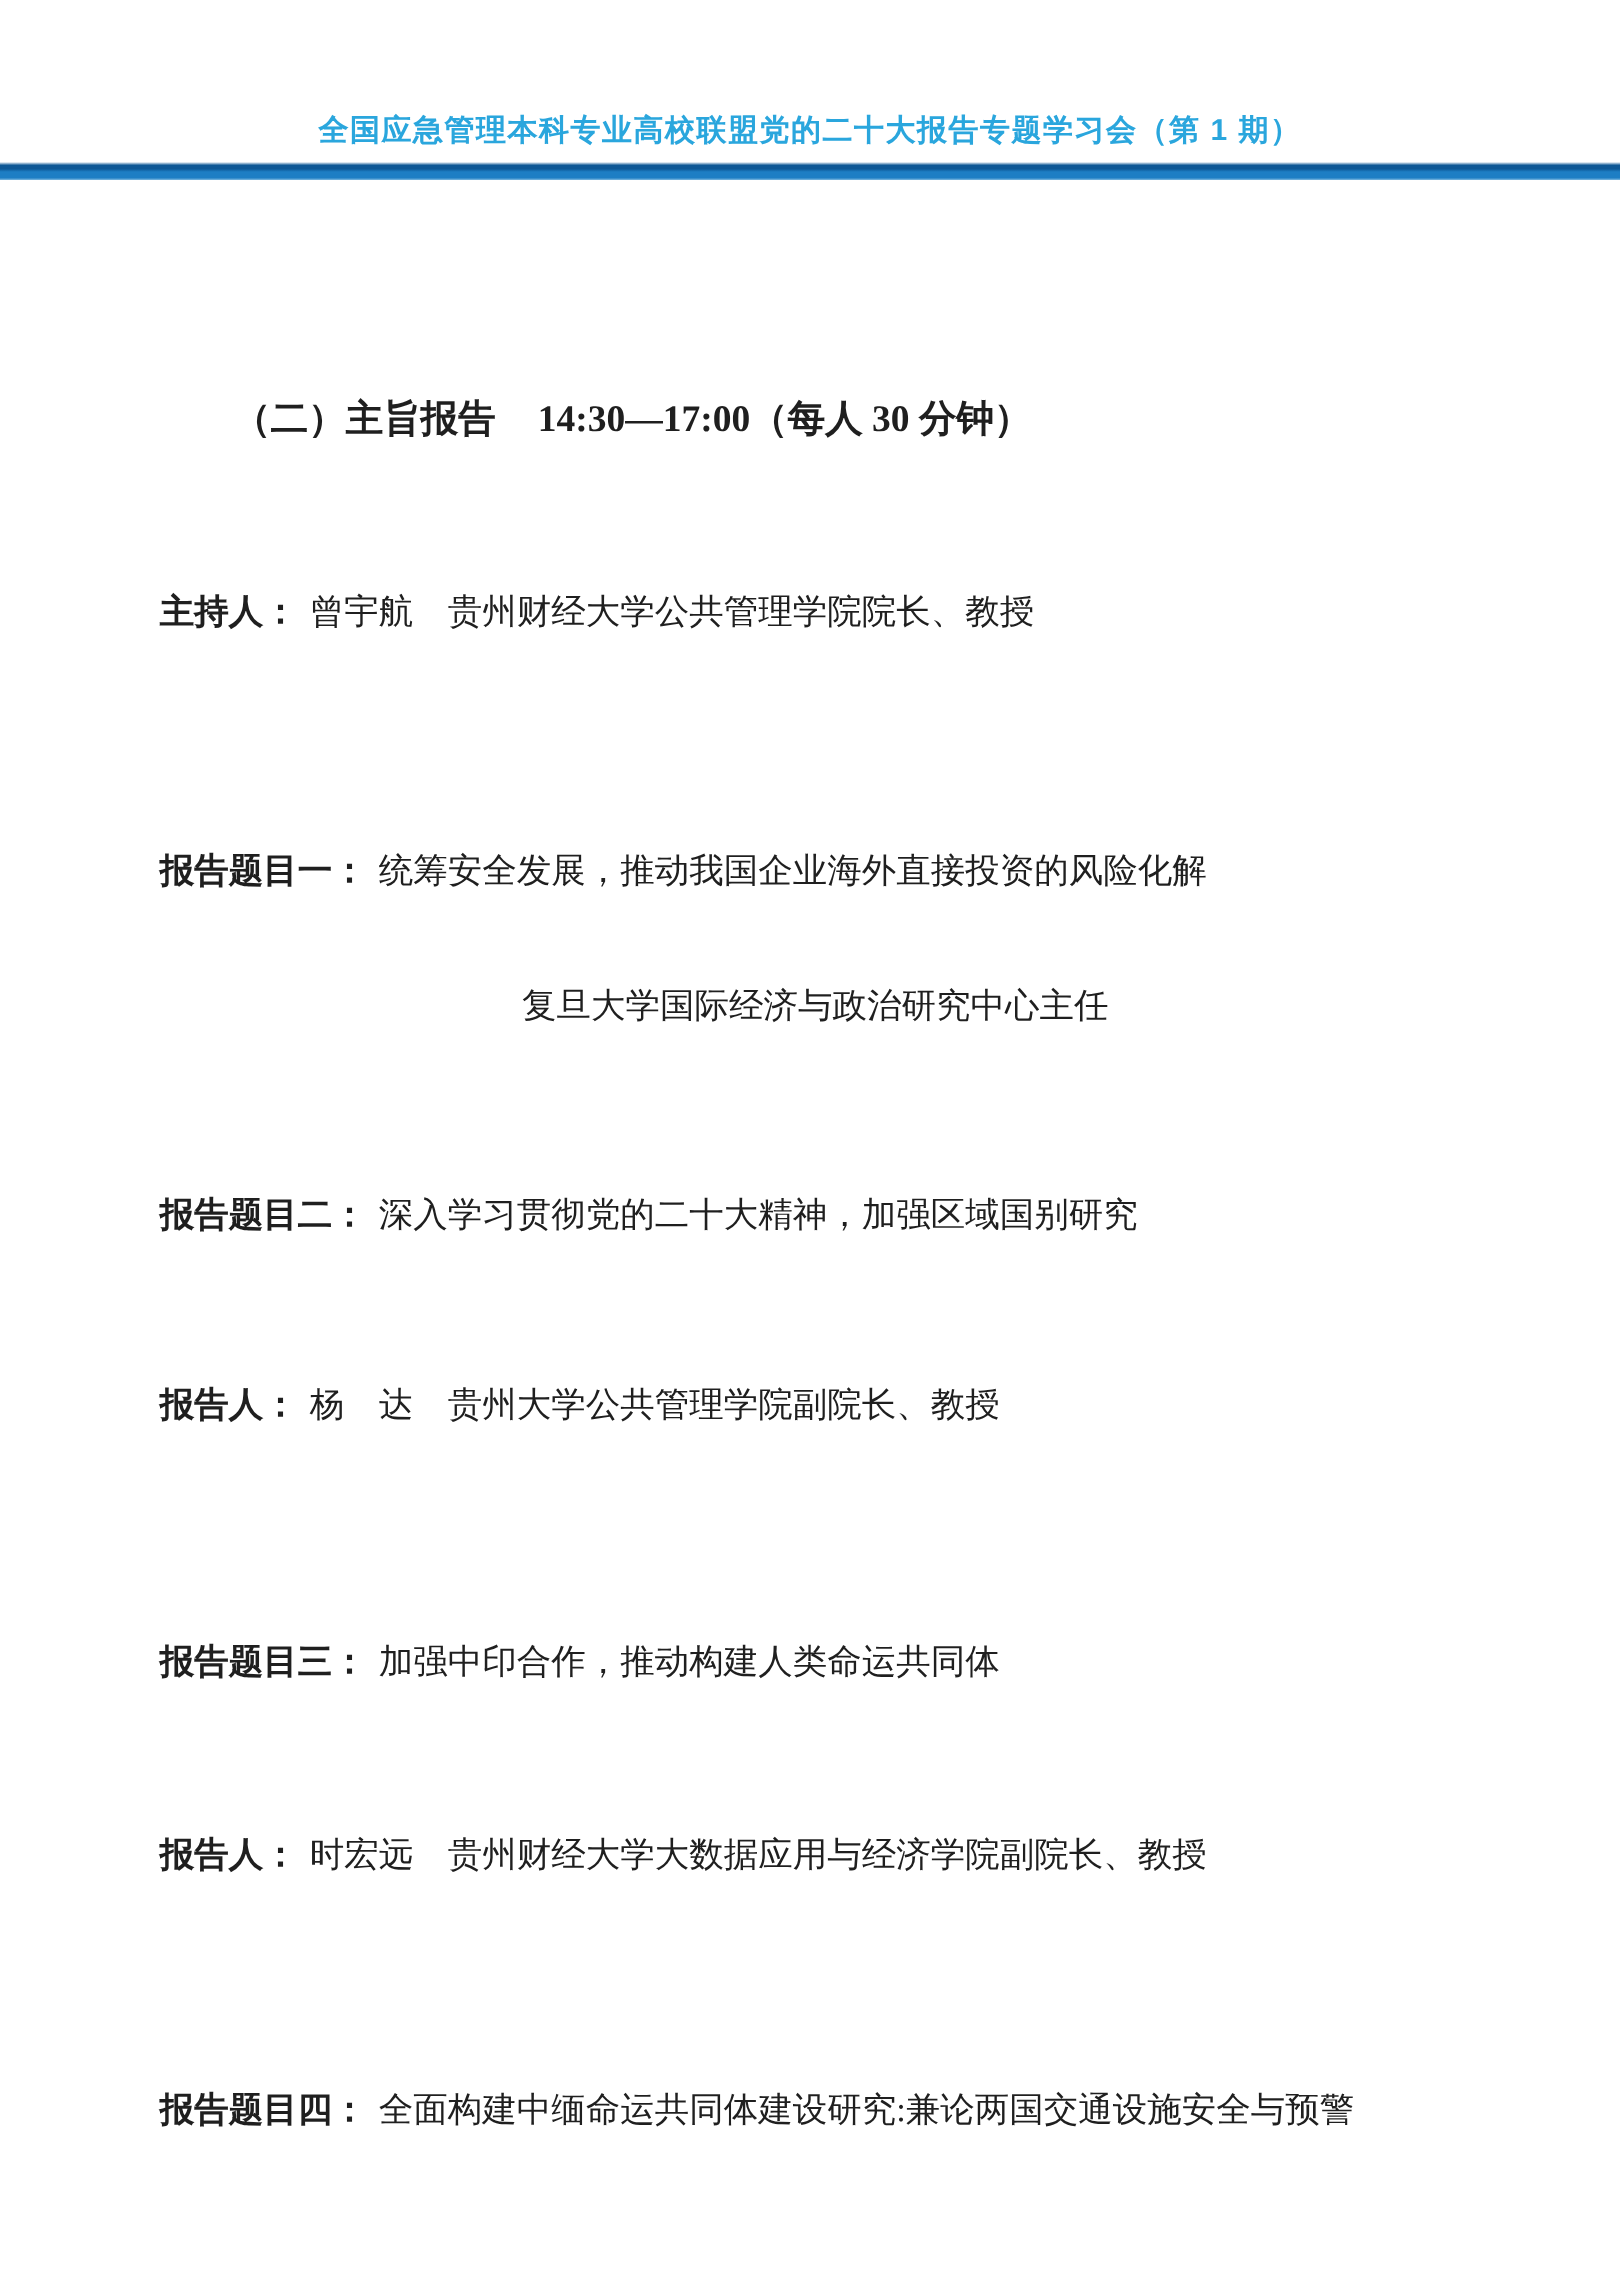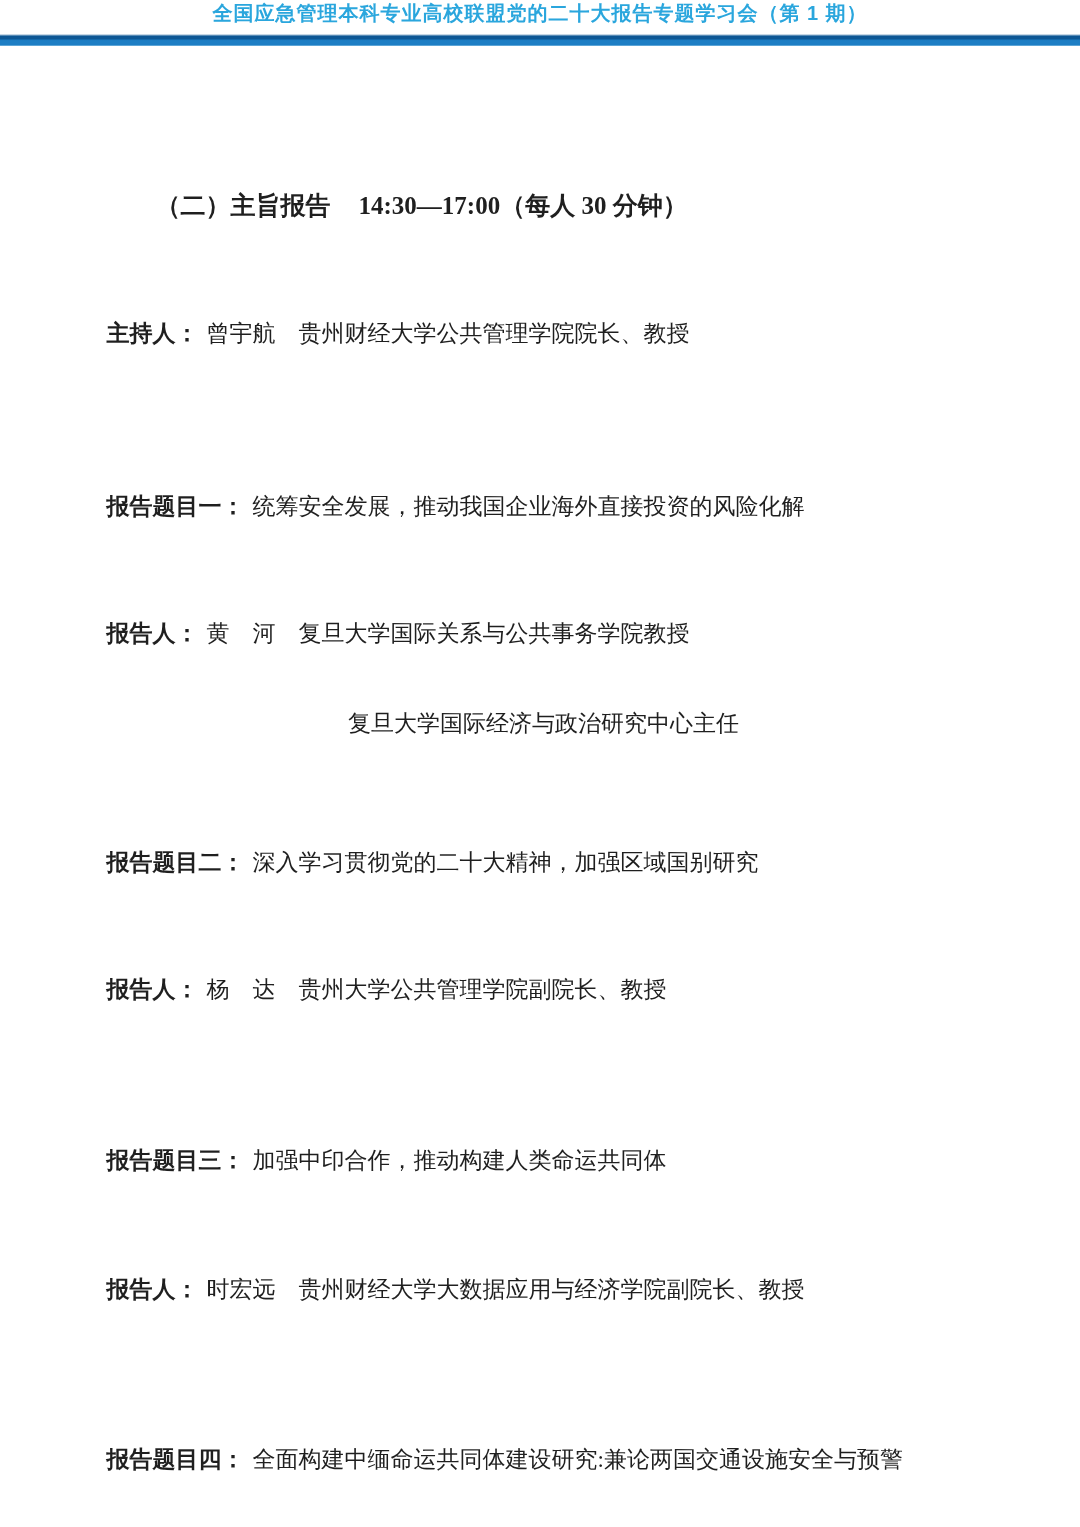--- a/index.html
+++ b/index.html
@@ -18,20 +18,21 @@
   .page {
     position: relative;
     width: 1080px;
     height: 1527px;
     margin: 0 auto;
     background: #ffffff;
     overflow: hidden;
   }
   
   .header-title {
+    padding-top: 74px;
     text-align: center;
     font-size: 20px;
     line-height: 26px;
     font-weight: 700;
     color: var(--header-text);
     letter-spacing: 1px;
     font-family: "Liberation Sans", "DejaVu Sans", sans-serif;
   }
   .header-bar {
     margin-top: 8px;
@@ -88,23 +89,20 @@
       <span>（二）主旨报告</span><span class="time">14:30—17:00（每人 30 分钟）</span>
     </div>
 
     <div class="line body-line mt26">
       <span class="lbl">主持人：</span><span>曾宇航　贵州财经大学公共管理学院院长、教授</span>
     </div>
 
     <div class="line body-line mt71">
       <span class="lbl">报告题目一：</span><span>统筹安全发展，推动我国企业海外直接投资的风险化解</span>
     </div>
-    <div class="line body-line mt25">
-      <span class="lbl">报告人：</span><span>黄　河　复旦大学国际关系与公共事务学院教授</span>
-    </div>
     <div class="line cont-line mt22">复旦大学国际经济与政治研究中心主任</div>
 
     <div class="line body-line mt71">
       <span class="lbl">报告题目二：</span><span>深入学习贯彻党的二十大精神，加强区域国别研究</span>
     </div>
     <div class="line body-line mt25">
       <span class="lbl">报告人：</span><span>杨　达　贵州大学公共管理学院副院长、教授</span>
     </div>
 
     <div class="line body-line mt69">

